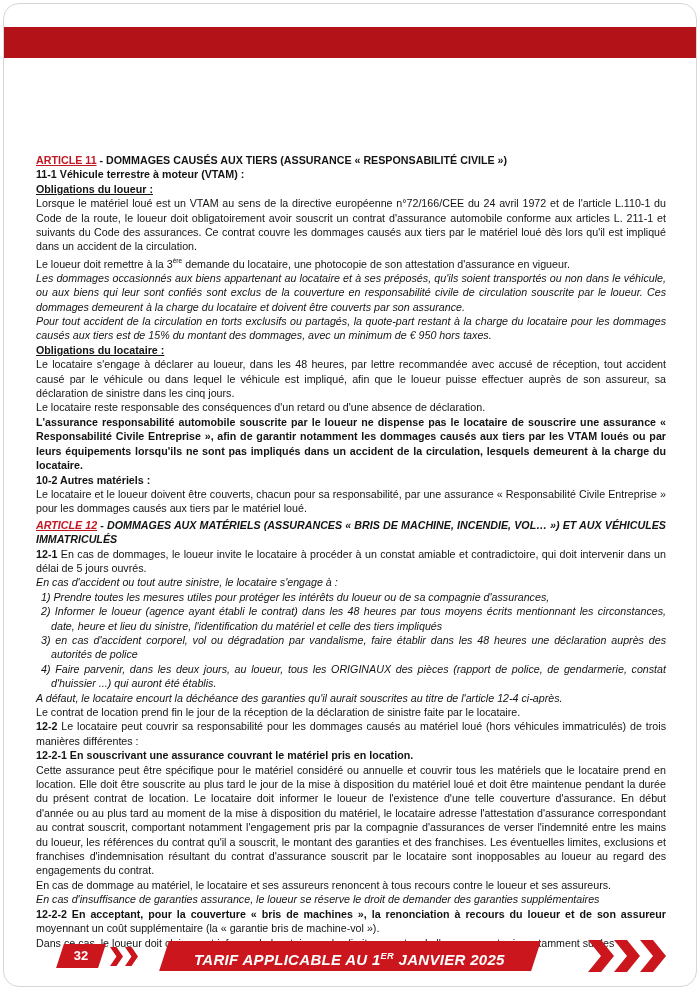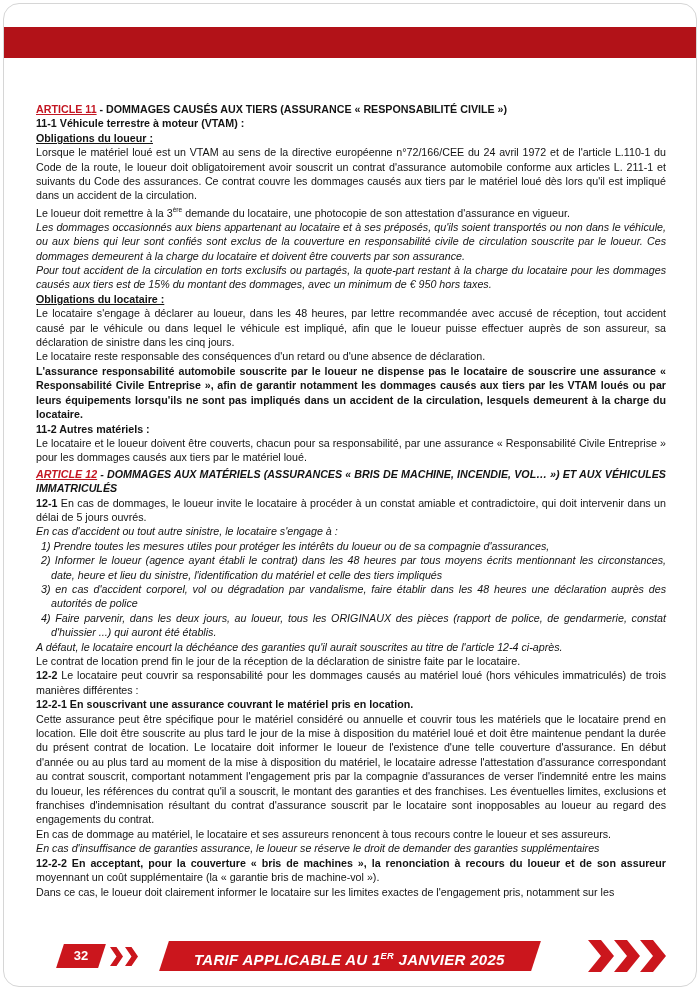--- a/index.html
+++ b/index.html
@@ -3,22 +3,22 @@
 <meta charset="utf-8">
 <style>
   html,body { margin:0; padding:0; background:#ffffff; }
   body { font-family:"Liberation Sans", sans-serif; }
   .page {
     position:relative; width:692px; height:982px; margin:3px auto;
     background:#fff; border:1px solid #d6d6d6; border-radius:16px; overflow:hidden;
   }
   .top-bar { height:31px; margin-top:23px; background:#b21218; }
   .content {
-    padding:44px 30px 0 32px; color:#141414;
-    font-size:10.7px; line-height:14.4px; text-align:justify;
+    padding:60px 30px 0 32px; color:#141414;
+    font-size:10.7px; line-height:14.4px; text-align:justify;margin-top:35px;
   }
   .content p { margin:0; }
   .b { font-weight:bold; }
   .i { font-style:italic; }
   .u { text-decoration:underline; }
   .red { color:#c31622; font-weight:bold; }
   .li { padding-left:15px; text-indent:-10px; }
   sup { font-size:0.62em; }
   .gap2 { margin-top:2px !important;font-style:italic; }
 
@@ -62,21 +62,21 @@
     <p class="b">11-1 Véhicule terrestre à moteur (VTAM) :</p>
     <p class="b u">Obligations du loueur :</p>
     <p>Lorsque le matériel loué est un VTAM au sens de la directive européenne n°72/166/CEE du 24 avril 1972 et de l'article L.110-1 du Code de la route, le loueur doit obligatoirement avoir souscrit un contrat d'assurance automobile conforme aux articles L. 211-1 et suivants du Code des assurances. Ce contrat couvre les dommages causés aux tiers par le matériel loué dès lors qu'il est impliqué dans un accident de la circulation.</p>
     <p><span>Le loueur doit remettre à la 3</span><sup>ère</sup><span> demande du locataire, une photocopie de son attestation d'assurance en vigueur.</span></p>
     <p class="i">Les dommages occasionnés aux biens appartenant au locataire et à ses préposés, qu'ils soient transportés ou non dans le véhicule, ou aux biens qui leur sont confiés sont exclus de la couverture en responsabilité civile de circulation souscrite par le loueur. Ces dommages demeurent à la charge du locataire et doivent être couverts par son assurance.</p>
     <p class="i">Pour tout accident de la circulation en torts exclusifs ou partagés, la quote-part restant à la charge du locataire pour les dommages causés aux tiers est de 15% du montant des dommages, avec un minimum de € 950 hors taxes.</p>
     <p class="b u">Obligations du locataire :</p>
     <p>Le locataire s'engage à déclarer au loueur, dans les 48 heures, par lettre recommandée avec accusé de réception, tout accident causé par le véhicule ou dans lequel le véhicule est impliqué, afin que le loueur puisse effectuer auprès de son assureur, sa déclaration de sinistre dans les cinq jours.</p>
     <p>Le locataire reste responsable des conséquences d'un retard ou d'une absence de déclaration.</p>
     <p class="b">L'assurance responsabilité automobile souscrite par le loueur ne dispense pas le locataire de souscrire une assurance « Responsabilité Civile Entreprise », afin de garantir notamment les dommages causés aux tiers par les VTAM loués ou par leurs équipements lorsqu'ils ne sont pas impliqués dans un accident de la circulation, lesquels demeurent à la charge du locataire.</p>
-    <p class="b">11-2 Autres matériels :</p>
+    <p class="b">10-2 Autres matériels :</p>
     <p>Le locataire et le loueur doivent être couverts, chacun pour sa responsabilité, par une assurance « Responsabilité Civile Entreprise » pour les dommages causés aux tiers par le matériel loué.</p>
     <p class="gap2"><span class="red u">ARTICLE 12</span><span class="b"> - DOMMAGES AUX MATÉRIELS (ASSURANCES « BRIS DE MACHINE, INCENDIE, VOL… ») ET AUX VÉHICULES IMMATRICULÉS</span></p>
     <p><span class="b">12-1</span><span> En cas de dommages, le loueur invite le locataire à procéder à un constat amiable et contradictoire, qui doit intervenir dans un délai de 5 jours ouvrés.</span></p>
     <p class="i">En cas d'accident ou tout autre sinistre, le locataire s'engage à :</p>
     <p class="i li">1) Prendre toutes les mesures utiles pour protéger les intérêts du loueur ou de sa compagnie d'assurances,</p>
     <p class="i li">2) Informer le loueur (agence ayant établi le contrat) dans les 48 heures par tous moyens écrits mentionnant les circonstances, date, heure et lieu du sinistre, l'identification du matériel et celle des tiers impliqués</p>
     <p class="i li">3) en cas d'accident corporel, vol ou dégradation par vandalisme, faire établir dans les 48 heures une déclaration auprès des autorités de police</p>
     <p class="i li">4) Faire parvenir, dans les deux jours, au loueur, tous les ORIGINAUX des pièces (rapport de police, de gendarmerie, constat d'huissier ...) qui auront été établis.</p>
     <p class="i">A défaut, le locataire encourt la déchéance des garanties qu'il aurait souscrites au titre de l'article 12-4 ci-après.</p>
     <p>Le contrat de location prend fin le jour de la réception de la déclaration de sinistre faite par le locataire.</p>

